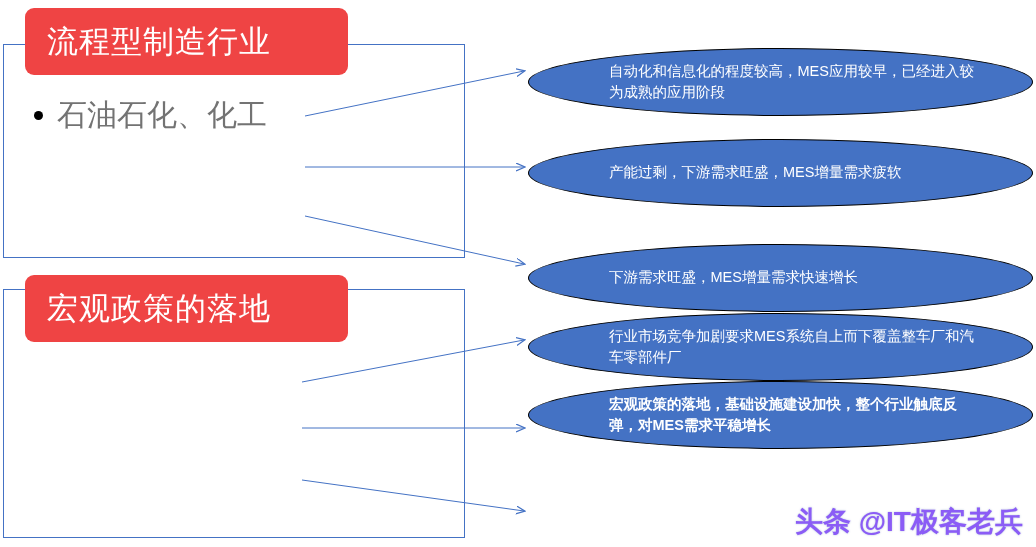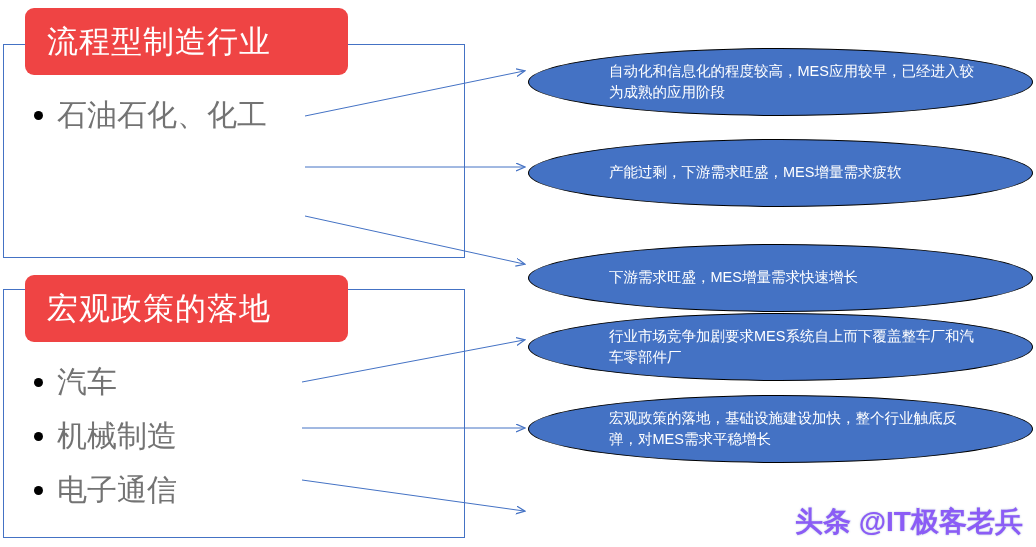--- a/index.html
+++ b/index.html
@@ -93,21 +93,21 @@
   .callout-text {
     padding-left: 80px;
     padding-right: 58px;
     width: 100%;
     box-sizing: border-box;
   }
   #callout-0 { top: 48px;  }
   #callout-1 { top: 139px; }
   #callout-2 { top: 244px; }
   #callout-3 { top: 313px; }
-  #callout-4 { top: 395px; }
+  #callout-4 { top: 381px; font-weight: bold; }
   #callout-5 { top: 478px; }
 
   
   #connector-layer {
     position: absolute;
     left: 0; top: 0;
     width: 1036px;
     height: 547px;
     pointer-events: none;
   }
@@ -154,34 +154,20 @@
     <li class="bullet-item">
       <span class="bullet-dot"></span>
       <span>石油石化、化工</span>
     </li>
   </ul>
 
   <div class="group-box" id="group-box-discrete"></div>
 
   <div class="group-header" id="group-header-discrete">宏观政策的落地</div>
 
-  <ul class="bullet-list" id="bullets-discrete">
-    <li class="bullet-item">
-      <span class="bullet-dot"></span>
-      <span>汽车</span>
-    </li>
-    <li class="bullet-item">
-      <span class="bullet-dot"></span>
-      <span>机械制造</span>
-    </li>
-    <li class="bullet-item">
-      <span class="bullet-dot"></span>
-      <span>电子通信</span>
-    </li>
-  </ul>
 
   <div class="callout" id="callout-0">
     <span class="callout-text">自动化和信息化的程度较高，MES应用较早，已经进入较为成熟的应用阶段</span>
   </div>
   <div class="callout" id="callout-1">
     <span class="callout-text">产能过剩，下游需求旺盛，MES增量需求疲软</span>
   </div>
   <div class="callout" id="callout-2">
     <span class="callout-text">下游需求旺盛，MES增量需求快速增长</span>
   </div>

